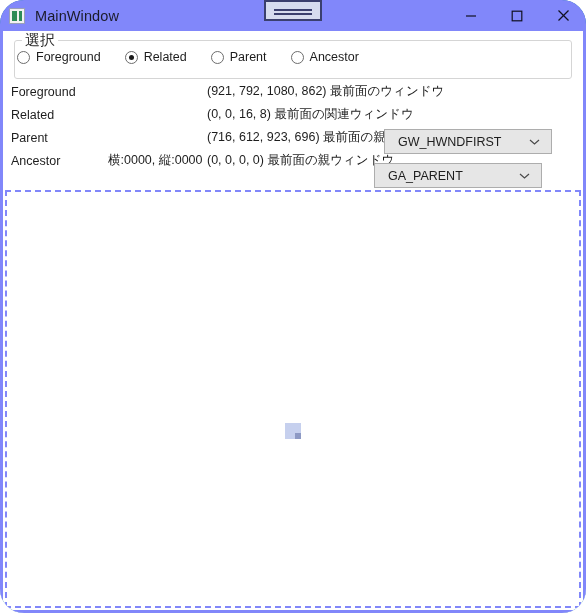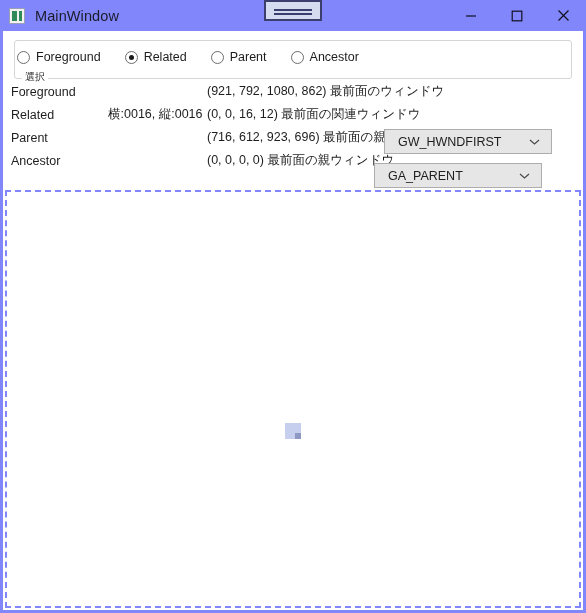--- a/index.html
+++ b/index.html
@@ -11,20 +11,21 @@
     font-family: "Liberation Sans", "DejaVu Sans", sans-serif;
   }
 
   #app {
     position: relative;
     width: 586px;
     height: 613px;
     overflow: hidden;
     background: #0369a1;
     box-sizing: border-box;
+    border-radius: 24px;
   }
 
   
   .titlebar {
     position: absolute;
     left: 0; top: 0;
     width: 586px;
     height: 31px;
     background: #8187fa;
     display: flex;
@@ -112,25 +113,24 @@
     border: 1px solid #d5d5d5;
     border-radius: 3px;
     box-sizing: border-box;
   }
   .groupbox-label {
     position: absolute;
     left: 19px;
     top: 2px;
     padding: 0 3px;
     background: #ffffff;
-    font-size: 10px;
+    font-size: 15px;
     color: #2a2a2a;
     line-height: 13px;
     white-space: nowrap;
-    margin-top: 37px;
   }
   .radio-row {
     position: absolute;
     left: 14px;
     top: 19px;
     display: flex;
     align-items: center;
   }
   .radio-item {
     display: flex;
@@ -353,31 +353,31 @@
 
     <div class="rows">
 
       <div class="info-row">
         <span class="col-name">Foreground</span>
         <span class="col-rect"><span>(921, 792, 1080, 862)</span>&nbsp;<span>最前面のウィンドウ</span></span>
       </div>
 
       <div class="info-row">
         <span class="col-name">Related</span>
-        <span class="col-size">横:0016, 縦:0016</span>
-        <span class="col-rect"><span>(0, 0, 16, 12)</span>&nbsp;<span>最前面の関連ウィンドウ</span></span>
+        <span class="col-rect"><span>(0, 0, 16, 8)</span>&nbsp;<span>最前面の関連ウィンドウ</span></span>
       </div>
 
       <div class="info-row">
         <span class="col-name">Parent</span>
         <span class="col-rect"><span>(716, 612, 923, 696)</span>&nbsp;<span>最前面の親ウィンドウ</span></span>
       </div>
 
       <div class="info-row">
         <span class="col-name">Ancestor</span>
+        <span class="col-size">横:0000, 縦:0000</span>
         <span class="col-rect"><span>(0, 0, 0, 0)</span>&nbsp;<span>最前面の親ウィンドウ</span></span>
       </div>
 
     </div>
 
     <div class="combo" id="combo-related">
       <span class="combo-text">GW_HWNDFIRST</span>
       <span class="combo-arrow">
         <svg width="11" height="7" viewBox="0 0 11 7">
             <polyline points="1,1.5 5.5,5.5 10,1.5" fill="none" stroke="#4a4a4a" stroke-width="1.2"></polyline>

